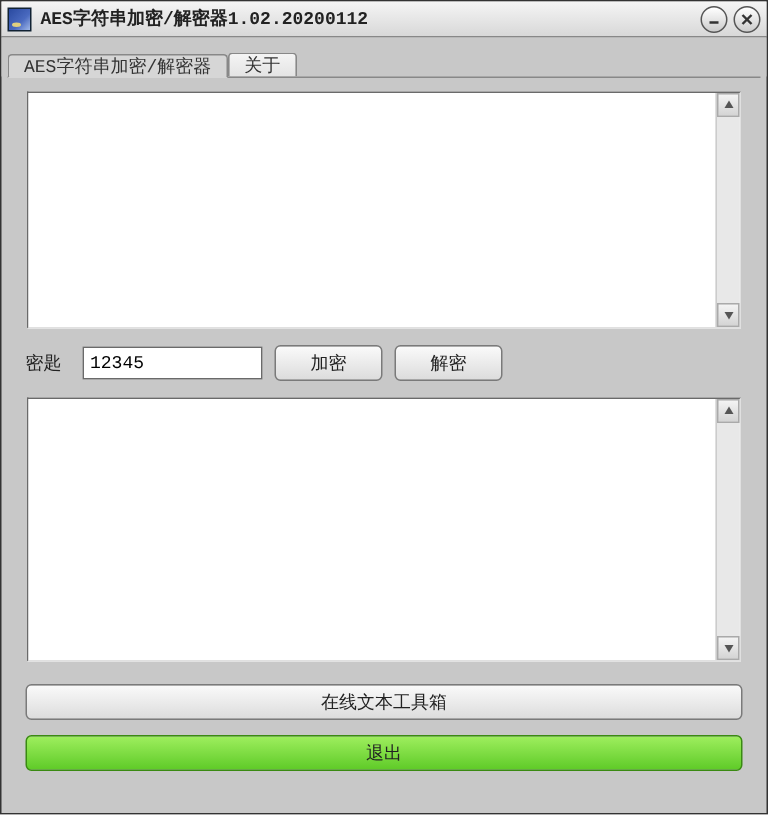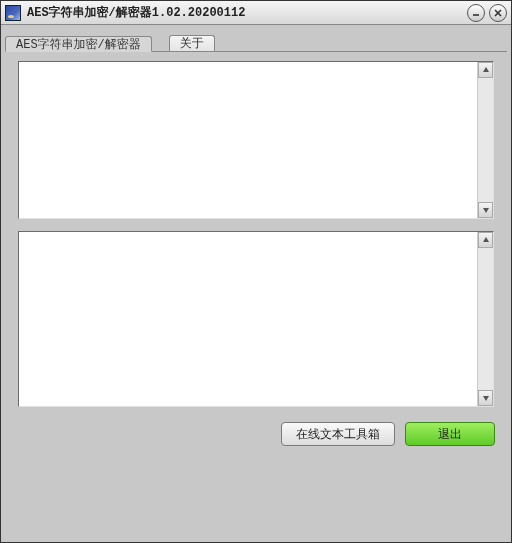--- a/index.html
+++ b/index.html
@@ -69,21 +69,21 @@
   }
   .tab {
     height: 16px;
     padding: 0 10px;
     display: flex; align-items: center;
     background: linear-gradient(to bottom, #f4f4f4, #e4e4e4);
     border: 1px solid #888;
     border-bottom: none;
     border-top-left-radius: 3px;
     border-top-right-radius: 3px;
-    margin-right: 17px;
+    margin-right: 0;
     cursor: pointer;
     color: #333;
   }
   .tab.active {
     background: #d6d6d6;
     border-bottom: 1px solid #d6d6d6;
     position: relative;
     top: 1px;
   }
   .tab-pane-border {
@@ -167,23 +167,24 @@
     border-radius: 4px;
     cursor: pointer;
     font-family: inherit; font-size: 12px;
     color: #222;
     display: inline-flex; align-items: center; justify-content: center;
   }
 
   
   .footer {
     display: flex;
-    justify-content: flex-end;
+    justify-content: flex-start;
     gap: 10px;
     padding-top: 4px;
+    flex-direction: column;
   }
   .btn.exit {
     background: linear-gradient(to bottom, #9eee5e, #5fcb28);
     border-color: #3a8a12;
     min-width: 90px;
   }
 </style>
 </head>
 <body>
 
@@ -228,20 +229,26 @@
           </div>
           <div class="arrow down">
             <svg viewBox="0 0 8 8">
                 <polygon points="1,2 7,2 4,7" fill="#555"></polygon>
               </svg>
           </div>
         </div>
       </div>
     </div>
 
+    <div class="key-row">
+      <span class="key-label">密匙</span>
+      <input class="key-input" type="text" value="12345" style="">
+      <button class="btn">加密</button>
+      <button class="btn">解密</button>
+    </div>
 
     <div class="textarea-wrap bottom-area">
       <div class="textarea-inner">
         <textarea style=""></textarea>
         <div class="vscroll">
           <div class="arrow up">
             <svg viewBox="0 0 8 8">
                 <polygon points="4,1 7,6 1,6" fill="#555"></polygon>
               </svg>
           </div>

